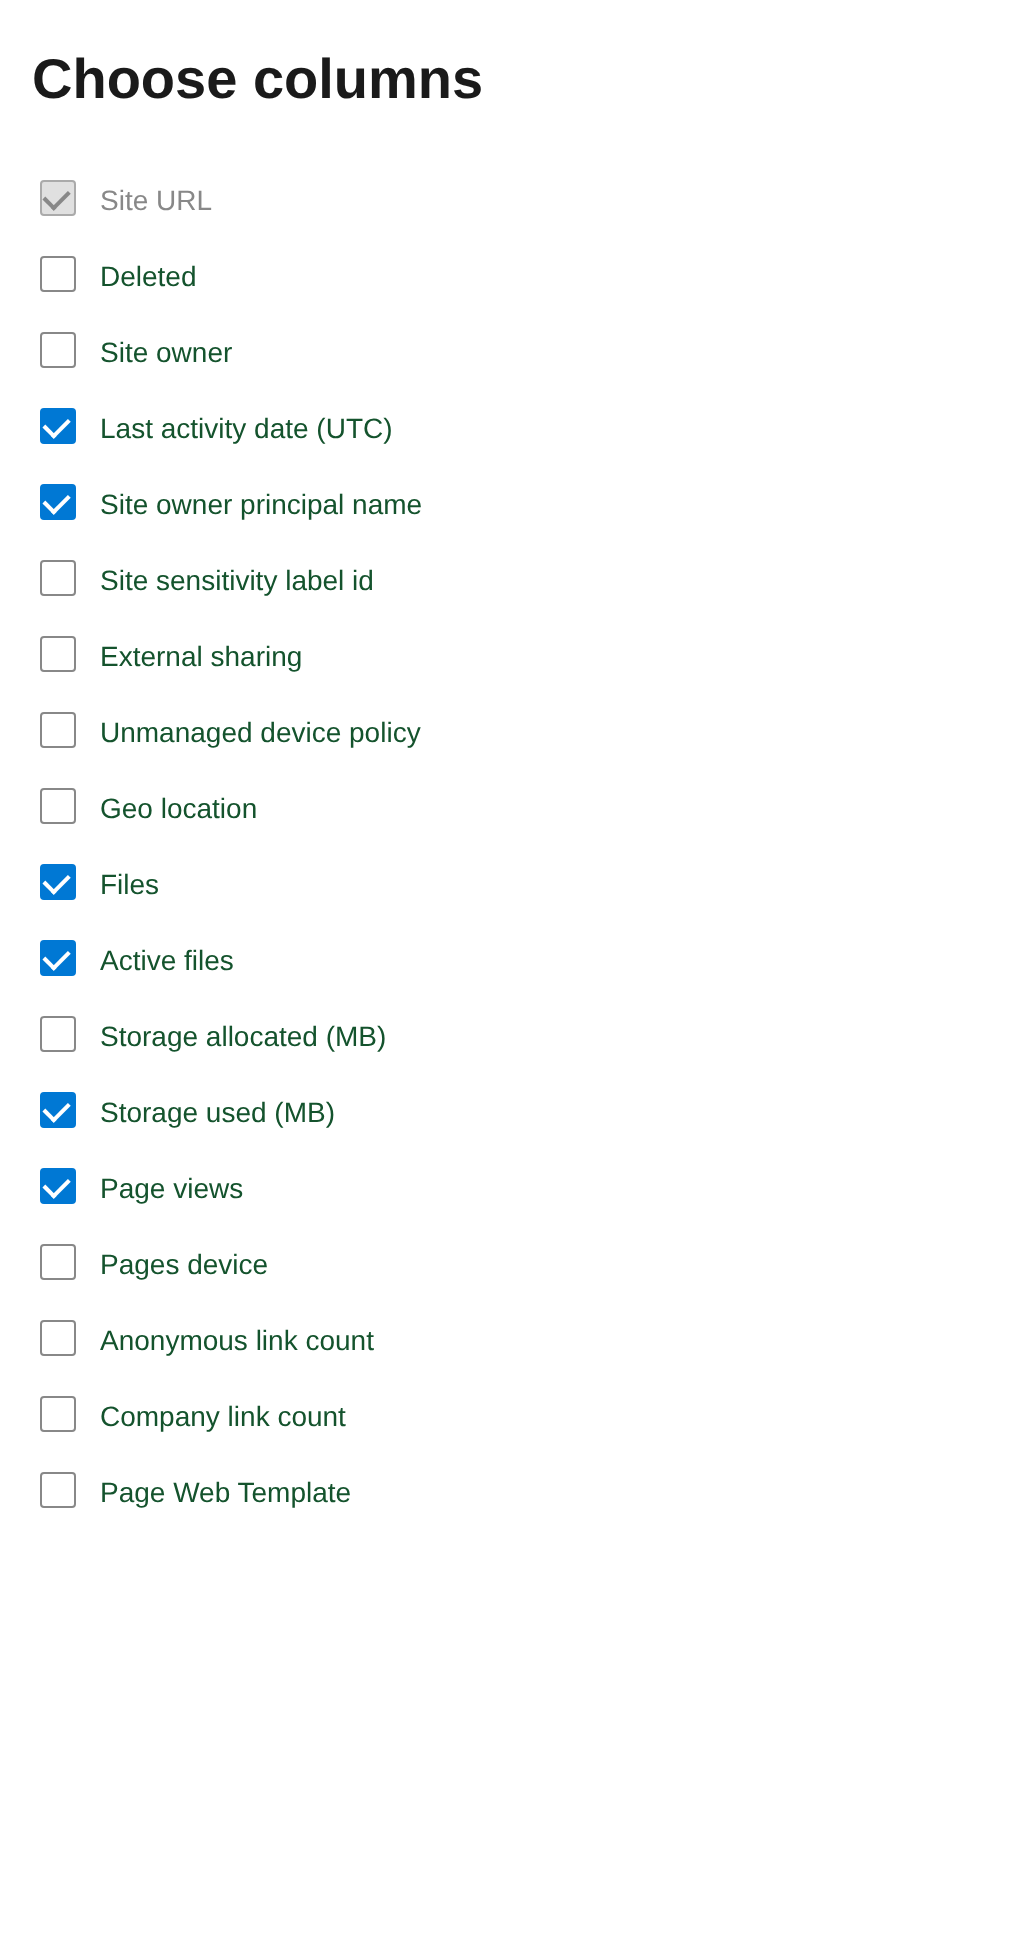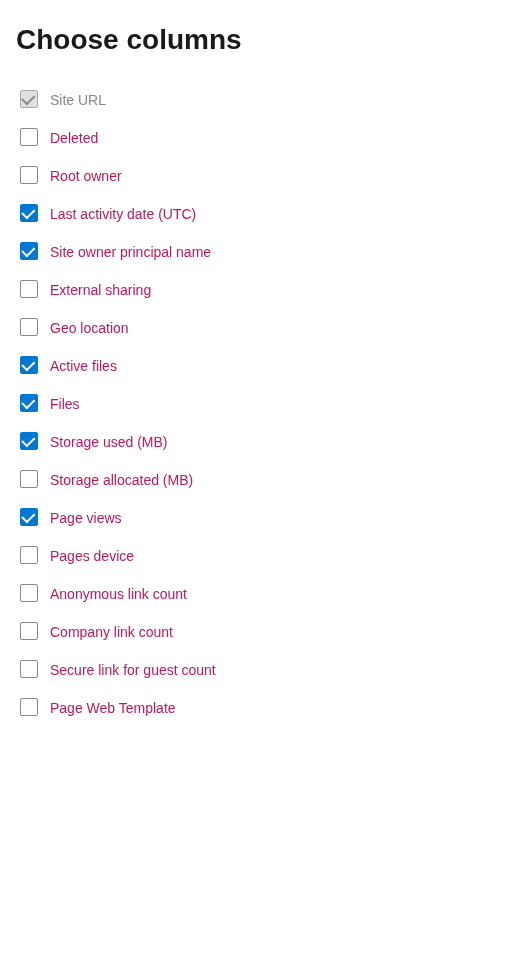--- a/index.html
+++ b/index.html
@@ -74,21 +74,21 @@
       display: block;
       width: 10px;
       height: 6px;
       border-left: 2px solid #888;
       border-bottom: 2px solid #888;
       transform: rotate(-45deg) translateY(-1px);
     }
 
     .item-label {
       font-size: 14px;
-      color: #be185d;
+      color: #14532d;
       user-select: none;
     }
 
     .item-label.disabled-label {
       color: #888;
     }
   </style>
 </head>
 <body>
 
@@ -98,71 +98,75 @@
 <div class="column-item">
       <div class="checkbox disabled"></div>
       <span class="item-label disabled-label">Site URL</span>
     </div>
     <div class="column-item">
       <div class="checkbox"></div>
       <span class="item-label">Deleted</span>
     </div>
     <div class="column-item">
       <div class="checkbox"></div>
-      <span class="item-label">Root owner</span>
+      <span class="item-label">Site owner</span>
     </div>
     <div class="column-item">
       <div class="checkbox checked"></div>
       <span class="item-label">Last activity date (UTC)</span>
     </div>
     <div class="column-item">
       <div class="checkbox checked"></div>
       <span class="item-label">Site owner principal name</span>
     </div>
     <div class="column-item">
       <div class="checkbox"></div>
+      <span class="item-label">Site sensitivity label id</span>
+    </div>
+    <div class="column-item">
+      <div class="checkbox"></div>
       <span class="item-label">External sharing</span>
+    </div>
+    <div class="column-item">
+      <div class="checkbox"></div>
+      <span class="item-label">Unmanaged device policy</span>
     </div>
     <div class="column-item">
       <div class="checkbox"></div>
       <span class="item-label">Geo location</span>
     </div>
     <div class="column-item">
       <div class="checkbox checked"></div>
-      <span class="item-label">Active files</span>
-    </div>
-    <div class="column-item">
-      <div class="checkbox checked"></div>
       <span class="item-label">Files</span>
     </div>
     <div class="column-item">
       <div class="checkbox checked"></div>
-      <span class="item-label">Storage used (MB)</span>
+      <span class="item-label">Active files</span>
     </div>
     <div class="column-item">
       <div class="checkbox"></div>
       <span class="item-label">Storage allocated (MB)</span>
+    </div>
+    <div class="column-item">
+      <div class="checkbox checked"></div>
+      <span class="item-label">Storage used (MB)</span>
     </div>
     <div class="column-item">
       <div class="checkbox checked"></div>
       <span class="item-label">Page views</span>
     </div>
     <div class="column-item">
       <div class="checkbox"></div>
       <span class="item-label">Pages device</span>
     </div>
     <div class="column-item">
       <div class="checkbox"></div>
       <span class="item-label">Anonymous link count</span>
     </div>
     <div class="column-item">
       <div class="checkbox"></div>
       <span class="item-label">Company link count</span>
     </div>
     <div class="column-item">
       <div class="checkbox"></div>
-      <span class="item-label">Secure link for guest count</span>
-    </div>
-    <div class="column-item">
-      <div class="checkbox"></div>
       <span class="item-label">Page Web Template</span>
     </div>
   </div>
 
 </body></html>

